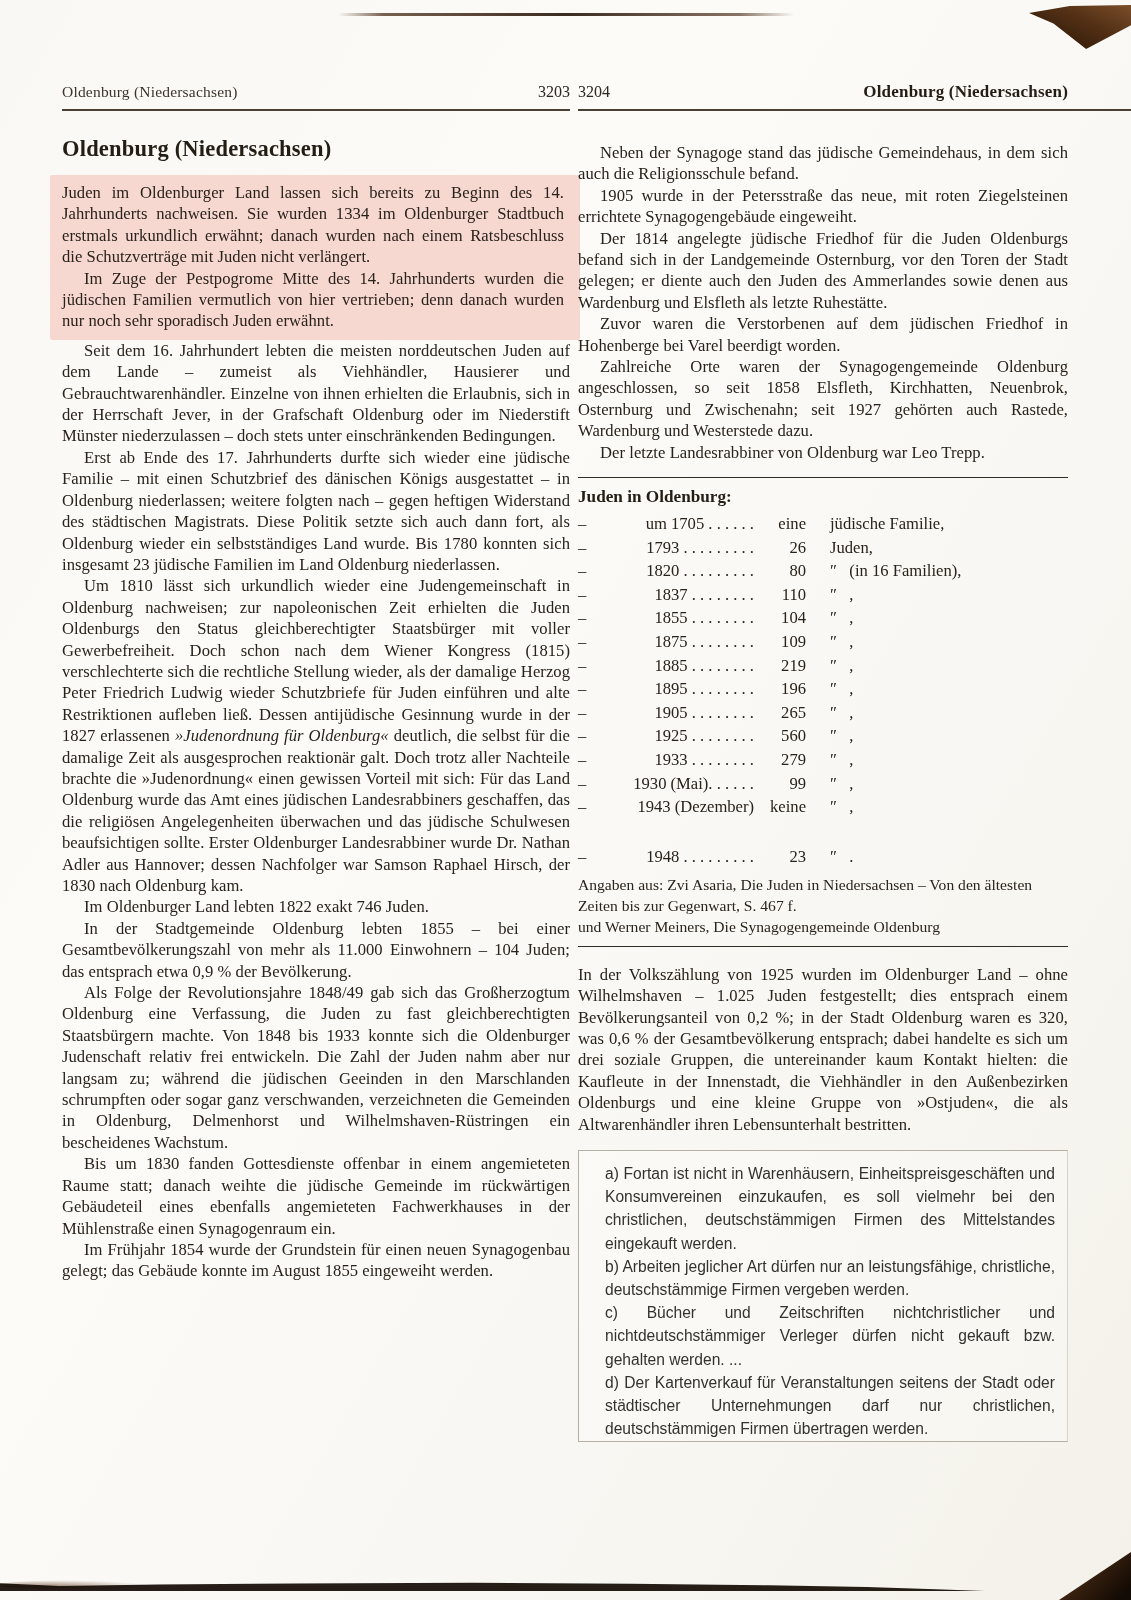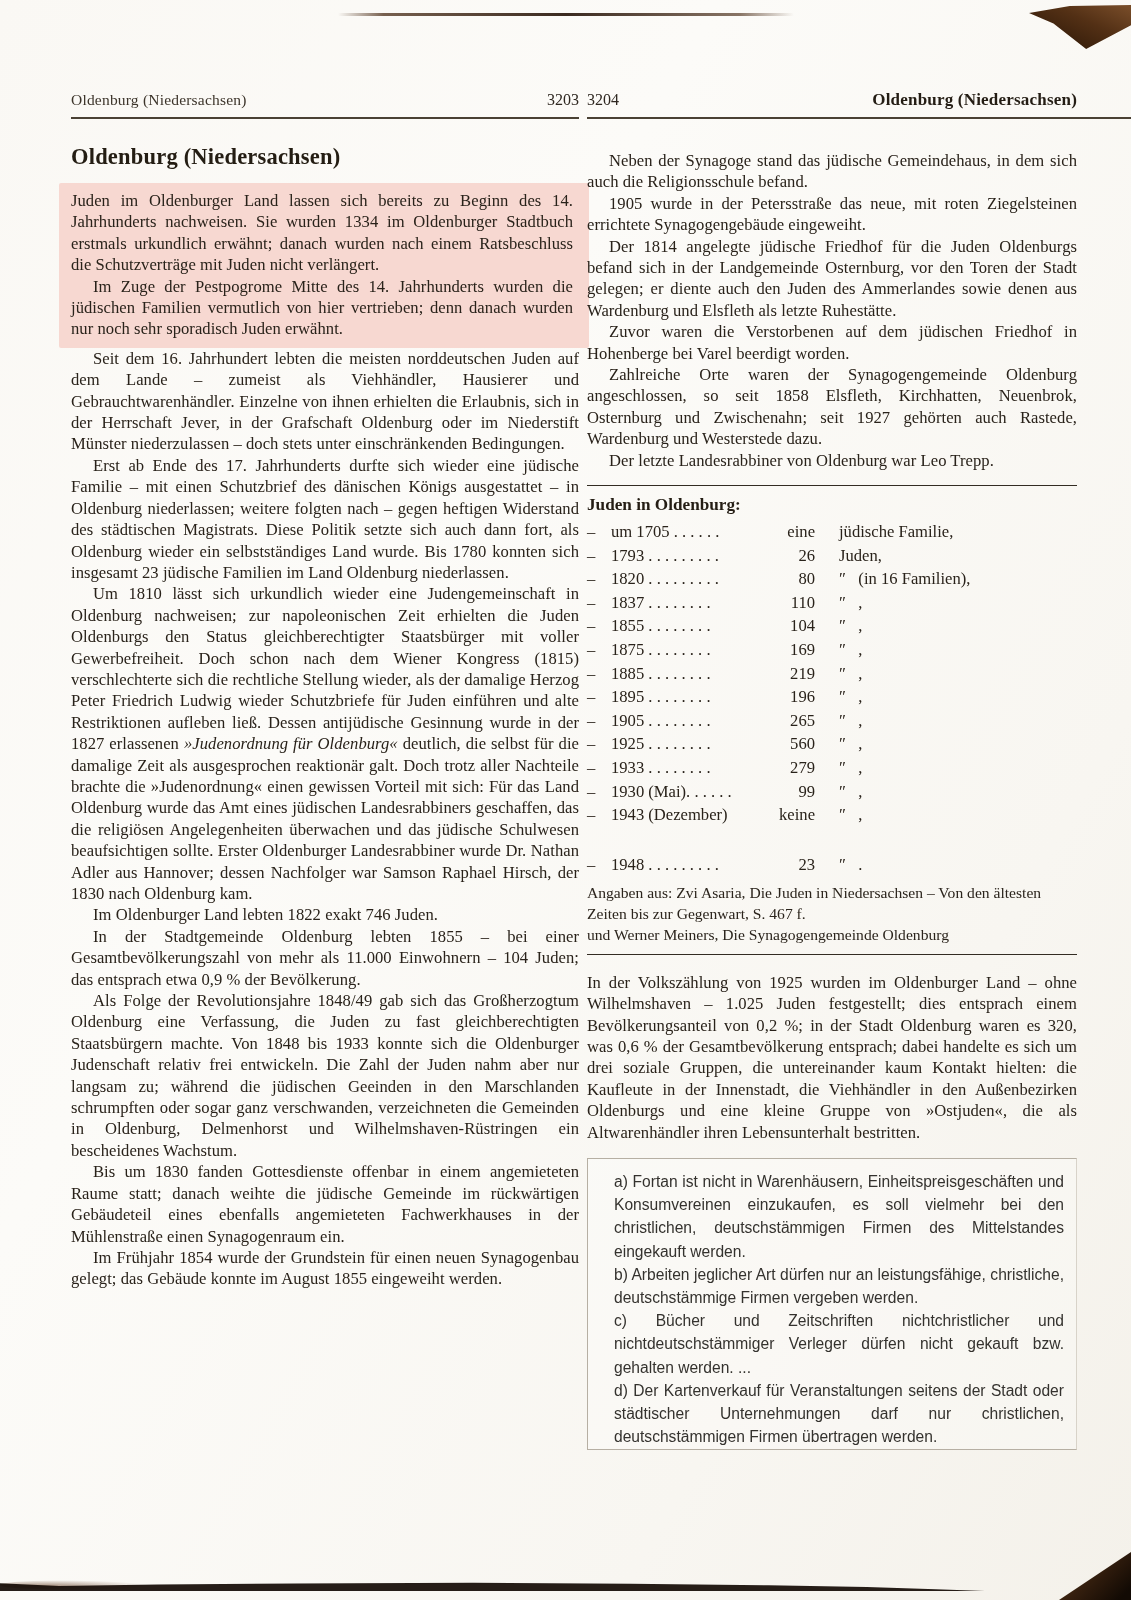--- a/index.html
+++ b/index.html
@@ -1,21 +1,21 @@
 <!DOCTYPE html>
 <html><head>
 <meta charset="utf-8">
 <style>
   html,body{margin:0;padding:0;background:#e8e6e1;}
   .page{
     position:relative;width:1131px;height:1600px;overflow:hidden;
     background:linear-gradient(120deg,#faf8f4 0%,#fcfbf8 35%,#f8f6f1 75%,#f4f1ea 100%);
     font-family:"Liberation Serif","DejaVu Serif",serif;color:#29221a;
   }
-  .col{position:absolute;top:88px;margin-left:9px;}
+  .col{position:absolute;top:80px;}
   .col-left{left:62px;width:508px;}
   .col-right{left:578px;width:490px;}
 
   .runhead{display:flex;justify-content:space-between;align-items:baseline;line-height:24px;}
   .rh-title{font-size:15.5px;color:#3c342a;letter-spacing:.2px;}
   .rh-title.bold{font-size:17px;font-weight:bold;color:#241d14;}
   .rh-num{font-size:16px;color:#2e2720;}
   .head-rule{border:0;border-top:2px solid #4a4134;margin:5px 0 0 0;height:0;}
   .head-rule.right-bleed{width:553px;}
 
@@ -26,21 +26,21 @@
   .it{font-style:italic;}
 
   .hl-block{background:#f7d8d1;margin:13px -10px 0 -12px;padding:7px 16px 8px 12px;border-radius:2px;}
 
   .col-right .flow-top{margin-top:31px;}
   .sect-rule{border:0;border-top:1.8px solid #332c23;margin:14px 0 0 0;height:0;}
   .tbl-title{font-size:17.2px;font-weight:bold;margin:9px 0 5px 0;color:#241d14;}
   .trow{display:flex;font-size:16.6px;line-height:23.6px;}
   .trow.gap{margin-top:26px;}
   .trow .dash{width:24px;}
-  .trow .lab{width:152px;white-space:pre;overflow:hidden;}
+  .trow .lab{width:152px;white-space:pre;overflow:hidden;text-align:right;}
   .trow .val{width:52px;text-align:right;}
   .trow .unit{white-space:pre;padding-left:24px;}
   .sources{margin-top:7px;}
   .src{font-size:15.6px;line-height:20.8px;color:#2b241c;}
   .flow-bottom{margin-top:17px;}
   .flow-bottom .para + .para{margin-top:0;}
 
   .quote-box{
     margin-top:15px;border:1px solid #b6afa3;border-right-color:#d8d3c9;
     padding:11px 12px 1px 26px;
@@ -143,21 +143,21 @@
         </div>
         <div class="trow">
           <span class="dash">–</span>
           <span class="lab">1855 . . . . . . . .</span>
           <span class="val">104</span>
           <span class="unit">″   ,</span>
         </div>
         <div class="trow">
           <span class="dash">–</span>
           <span class="lab">1875 . . . . . . . .</span>
-          <span class="val">169</span>
+          <span class="val">109</span>
           <span class="unit">″   ,</span>
         </div>
         <div class="trow">
           <span class="dash">–</span>
           <span class="lab">1885 . . . . . . . .</span>
           <span class="val">219</span>
           <span class="unit">″   ,</span>
         </div>
         <div class="trow">
           <span class="dash">–</span>

